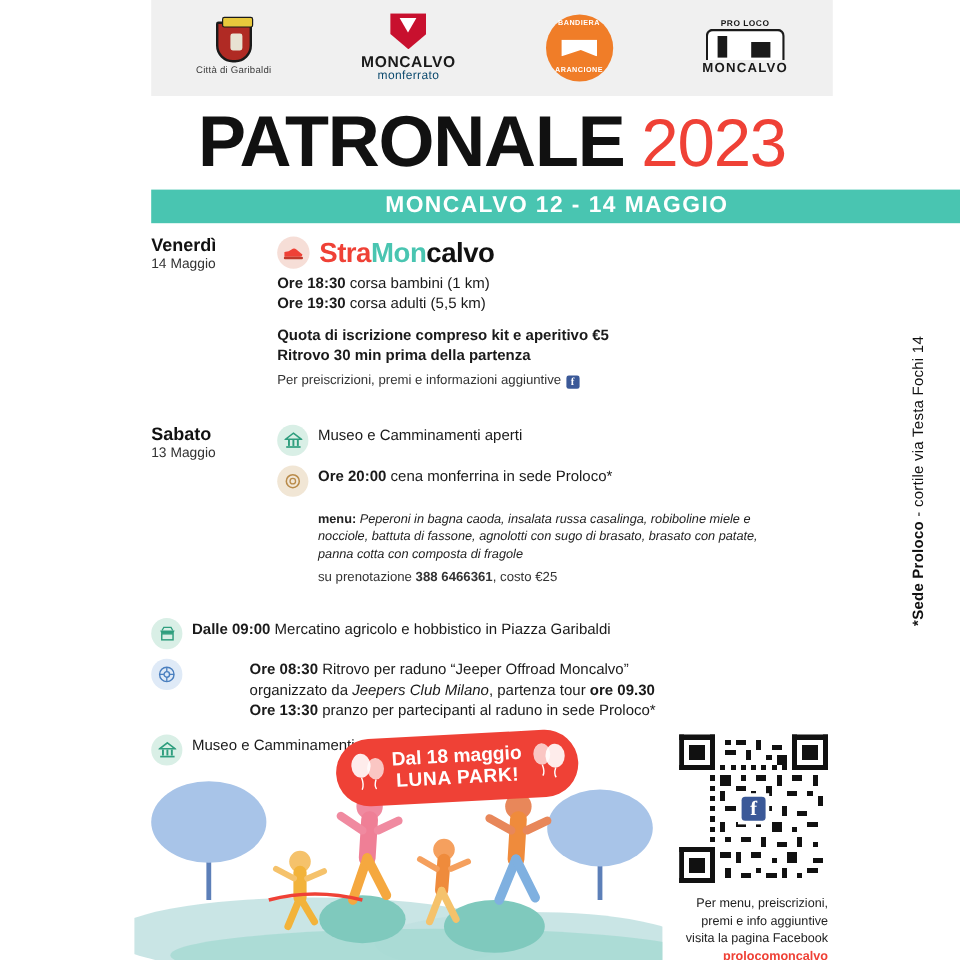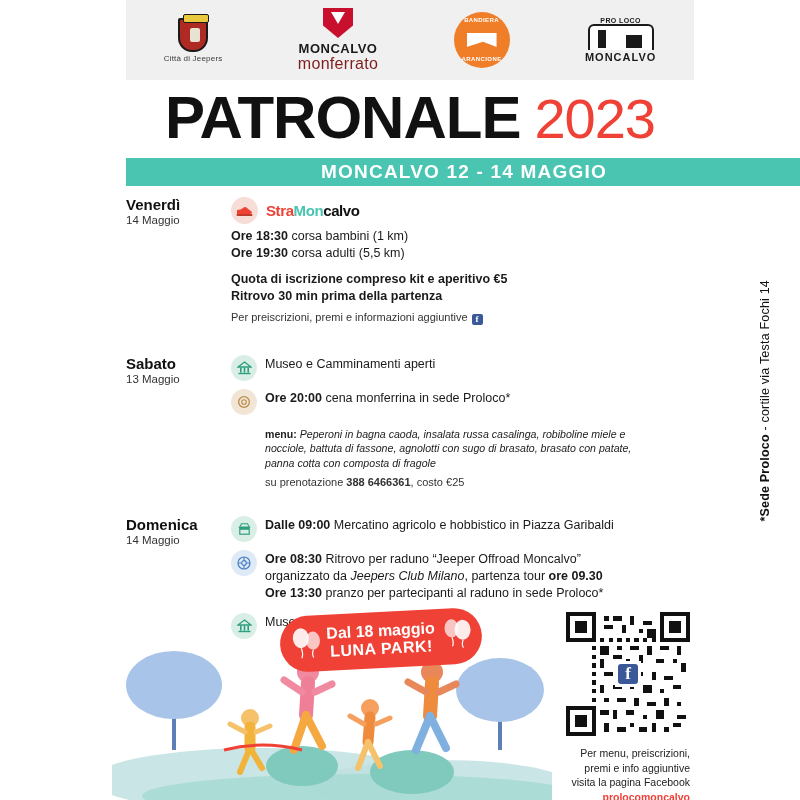--- a/index.html
+++ b/index.html
@@ -66,21 +66,21 @@
   .mon-mark:after {
     content: "";
     position: absolute; left: 50%; top: 4px;
     transform: translateX(-50%);
     width: 0; height: 0;
     border-left: 7px solid transparent;
     border-right: 7px solid transparent;
     border-top: 12px solid #ffffff;
   }
   .mon-text1 { font-size: 13px; font-weight: bold; color: #1a1a1a; letter-spacing: .5px; margin-top: 3px; }
-  .mon-text2 { font-size: 16px; color: #7f1d1d; letter-spacing: .3px; line-height: 1; }
+  .mon-text2 { font-size: 10px; color: #0c4a6e; letter-spacing: .3px; line-height: 1; }
   .bandiera {
     width: 56px; height: 56px; border-radius: 50%;
     background: #f07d28;
     display: flex; align-items: center; justify-content: center;
     position: relative;
   }
   .bandiera .band-top {
     position: absolute; top: 5px; width: 46px; text-align: center;
     font-size: 6px; font-weight: bold; color: #ffffff; letter-spacing: .4px;
   }
@@ -160,21 +160,21 @@
   .small { font-size: 11px; color: #333; }
   .menu-text { font-size: 10.6px; color: #222; line-height: 1.34; }
   .menu-text i { font-style: italic; }
 
   .stra-logo { display: flex; align-items: center; margin-bottom: 4px; }
   .stra-shoe {
     width: 27px; height: 27px; border-radius: 50%;
     background: #f6ded7; margin-right: 8px;
     display: flex; align-items: center; justify-content: center;
   }
-  .stra-word { font-size: 15px; font-weight: bold; letter-spacing: -.4px; }
+  .stra-word { font-size: 23px; font-weight: bold; letter-spacing: -.4px; }
   .stra-word .a { color: #ef4136; }
   .stra-word .b { color: #49c5b1; }
   .stra-word .c { color: #111; }
 
   .fb-inline {
     display: inline-block; width: 11px; height: 11px;
     background: #3b5998; border-radius: 2px; color: #fff;
     font-size: 9px; font-weight: bold; text-align: center;
     line-height: 11px; vertical-align: -1px; margin-left: 4px;
     font-family: "Liberation Serif", serif;
@@ -225,21 +225,21 @@
 </style>
 </head>
 <body>
 
 <div id="poster">
 
   <div class="logo-strip">
 
     <div class="logo-cell">
       <div class="crest"></div>
-      <div class="logo-caption">Città di Jeepers</div>
+      <div class="logo-caption">Città di Garibaldi</div>
     </div>
 
     <div class="logo-cell mon-logo">
       <div class="mon-mark"></div>
       <div class="mon-text1">MONCALVO</div>
       <div class="mon-text2">monferrato</div>
     </div>
 
     <div class="logo-cell">
       <div class="bandiera">
@@ -345,44 +345,40 @@
             <div class="small" style="margin-top:6px;">
               <span>su prenotazione </span><b>388 6466361</b><span>, costo €25</span>
             </div>
           </div>
         </div>
 
       </div>
     </div>
 
     <div class="day-block" style="margin-top:20px;">
-      <div class="day-label">
-        <div class="day-name">Domenica</div>
-        <div class="day-date">14 Maggio</div>
-      </div>
       <div class="day-entries">
 
         <div class="entry">
           <div class="entry-icon">
             <div class="circ circ-green">
               <svg width="15" height="14" viewBox="0 0 15 14">
                 <path d="M1.5 4.5 H13.5 L12.5 7 H2.5 Z" fill="#2f9e7e"></path>
                 <rect x="2.8" y="7.2" width="9.4" height="5" fill="none" stroke="#2f9e7e" stroke-width="1.2"></rect>
                 <path d="M3 4.4 L4.5 1.8 H10.5 L12 4.4" fill="none" stroke="#2f9e7e" stroke-width="1.1"></path>
               </svg>
             </div>
           </div>
           <div class="entry-body">
             <div class="line">
               <b>Dalle 09:00</b><span> Mercatino agricolo e hobbistico in Piazza Garibaldi</span>
             </div>
           </div>
         </div>
 
-        <div class="entry" style="margin-top:8px;">
+        <div class="entry" style="margin-top:8px;gap:48px;">
           <div class="entry-icon">
             <div class="circ circ-blue">
               <svg width="16" height="16" viewBox="0 0 16 16">
                 <circle cx="8" cy="8" r="6" fill="none" stroke="#4a7fbf" stroke-width="1.2"></circle>
                 <circle cx="8" cy="8" r="2.3" fill="none" stroke="#4a7fbf" stroke-width="1.2"></circle>
                 <path d="M8 2 V5.6 M8 10.4 V14 M2 8 H5.6 M10.4 8 H14" stroke="#4a7fbf" stroke-width="1.1"></path>
               </svg>
             </div>
           </div>
           <div class="entry-body">

